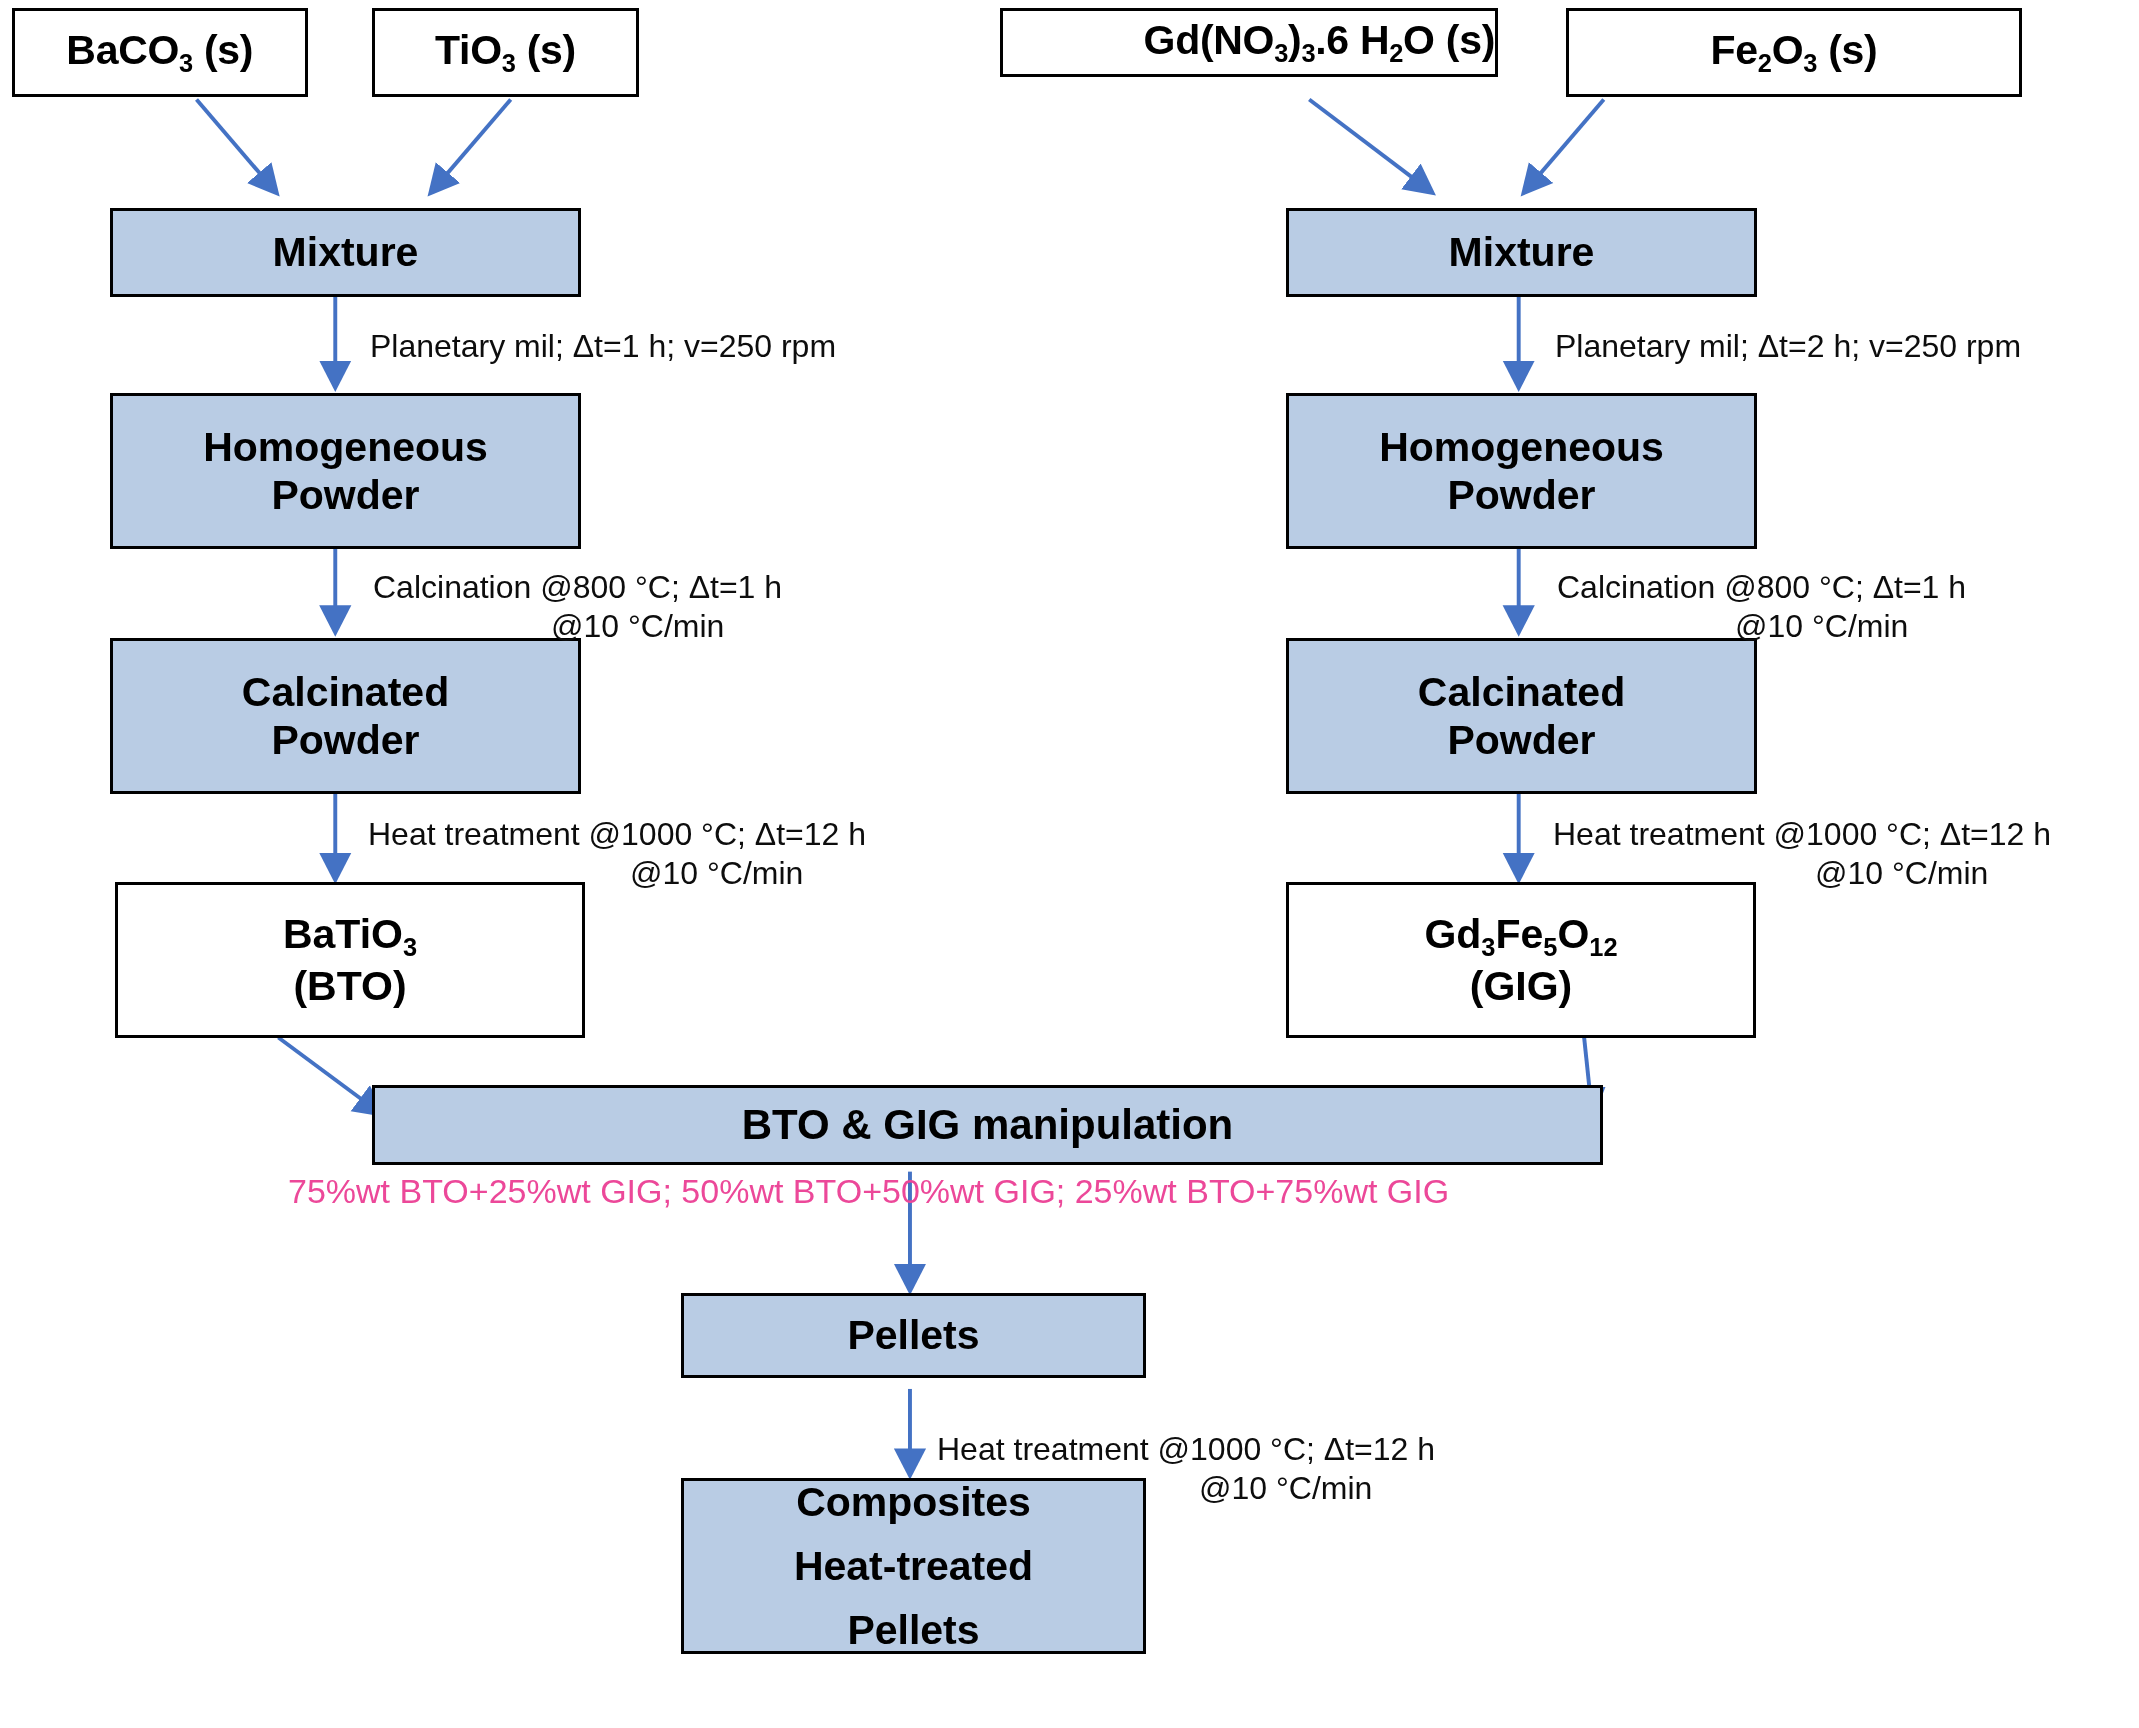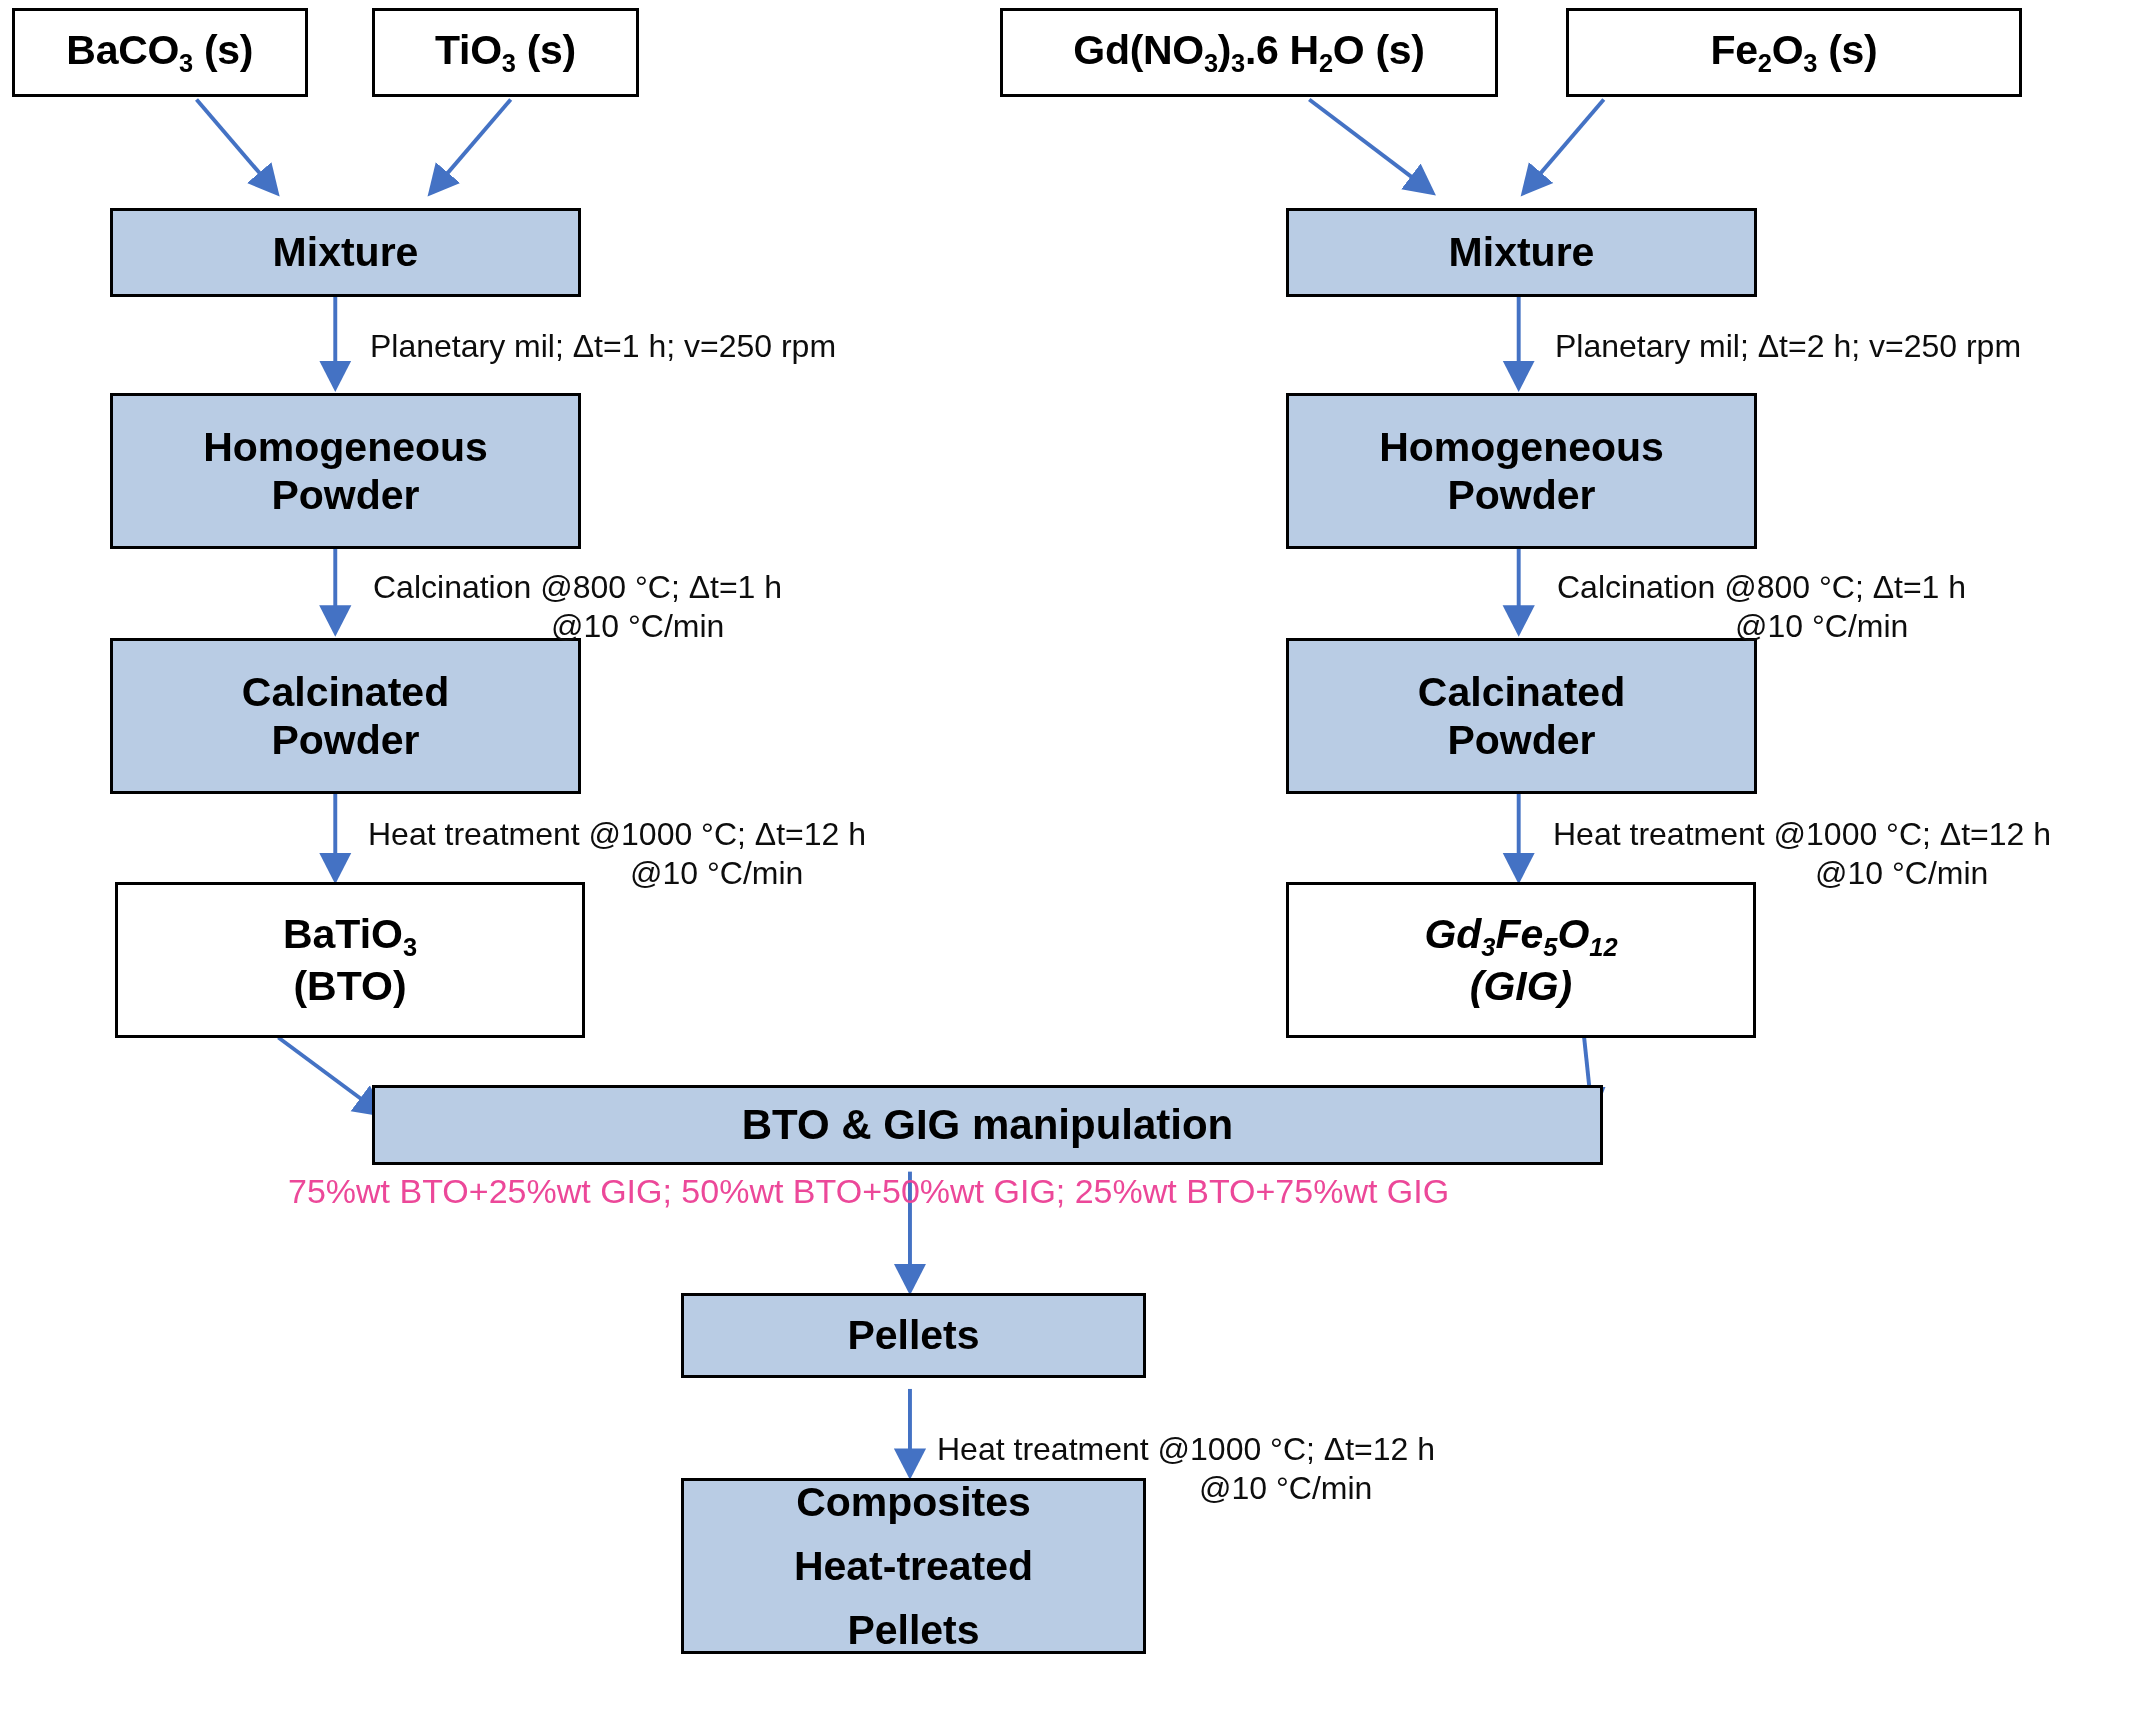--- a/index.html
+++ b/index.html
@@ -65,21 +65,21 @@
   </svg>
 
   <div class="node white f-react" style="left:11.8px;top:7.9px;width:296px;height:89px;">
     <span class="ln">BaCO<sub>3</sub> (s)</span>
   </div>
 
   <div class="node white f-react" style="left:372px;top:7.9px;width:267px;height:89px;">
     <span class="ln">TiO<sub>3</sub> (s)</span>
   </div>
 
-  <div class="node white f-react" style="left:1000px;top:7.9px;width:498px;height:89px;">
+  <div class="node white f-react" style="left:1000px;top:7.9px;width:498px;height:69px;align-items:flex-end;">
     <span class="ln">Gd(NO<sub>3</sub>)<sub>3</sub>.6 H<sub>2</sub>O (s)</span>
   </div>
 
   <div class="node white f-react" style="left:1566px;top:7.9px;width:456px;height:89px;">
     <span class="ln">Fe<sub>2</sub>O<sub>3</sub> (s)</span>
   </div>
 
   <div class="node blue f-stage" style="left:110px;top:208px;width:471px;height:89px;">
     <span class="ln">Mixture</span>
   </div>
@@ -134,21 +134,21 @@
   <div class="edgelabel" style="left:1553px;top:815px;">
     <span class="l1">Heat treatment @1000 °C; Δt=12  h</span>
     <span class="l2" style="margin-left:262px;">@10 °C/min</span>
   </div>
 
   <div class="node white f-prod" style="left:115px;top:882px;width:470px;height:156px;">
     <span class="ln">BaTiO<sub>3</sub></span>
     <span class="ln">(BTO)</span>
   </div>
 
-  <div class="node white f-prod" style="left:1286px;top:882px;width:470px;height:156px;font-style:italic;">
+  <div class="node white f-prod" style="left:1286px;top:882px;width:470px;height:156px;">
     <span class="ln">Gd<sub>3</sub>Fe<sub>5</sub>O<sub>12</sub></span>
     <span class="ln">(GIG)</span>
   </div>
 
   <div class="node blue f-bar" style="left:372px;top:1085px;width:1231px;height:80px;">
     <span class="ln">BTO &amp; GIG manipulation</span>
   </div>
 
   <div class="freetext" style="left:288px;top:1172px;">75%wt BTO+25%wt GIG; 50%wt  BTO+50%wt GIG;  25%wt BTO+75%wt GIG</div>
 

